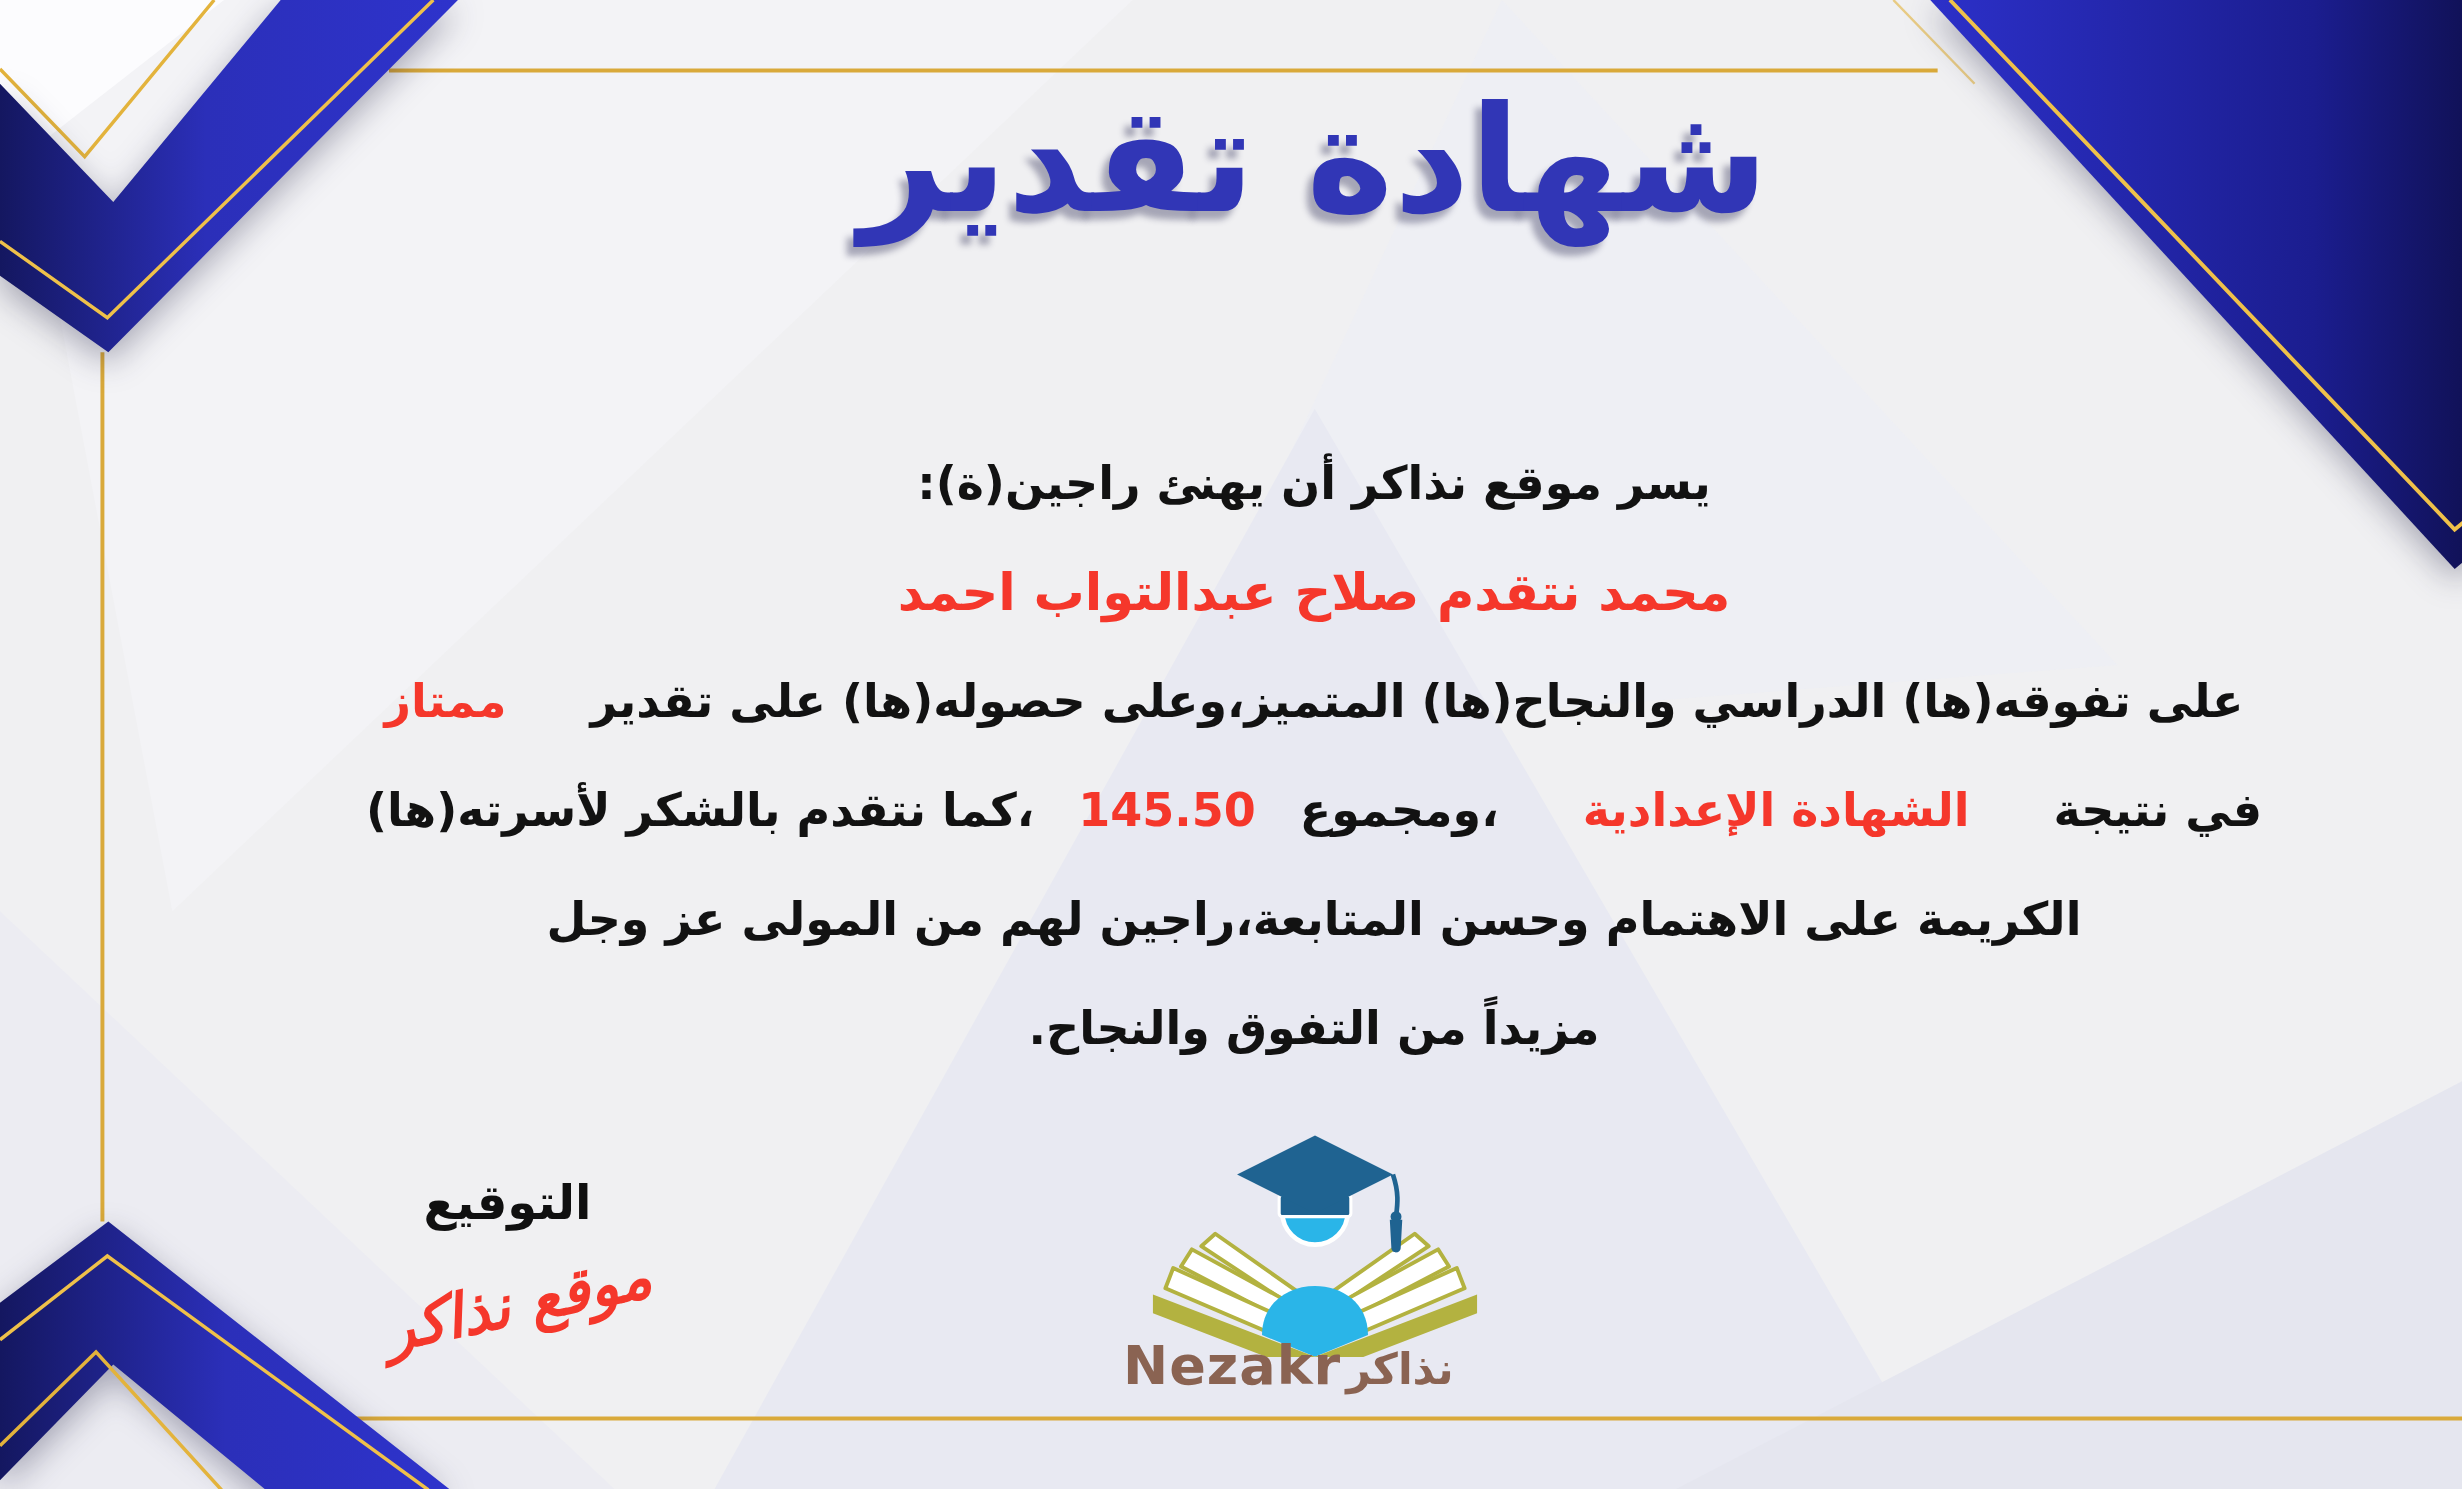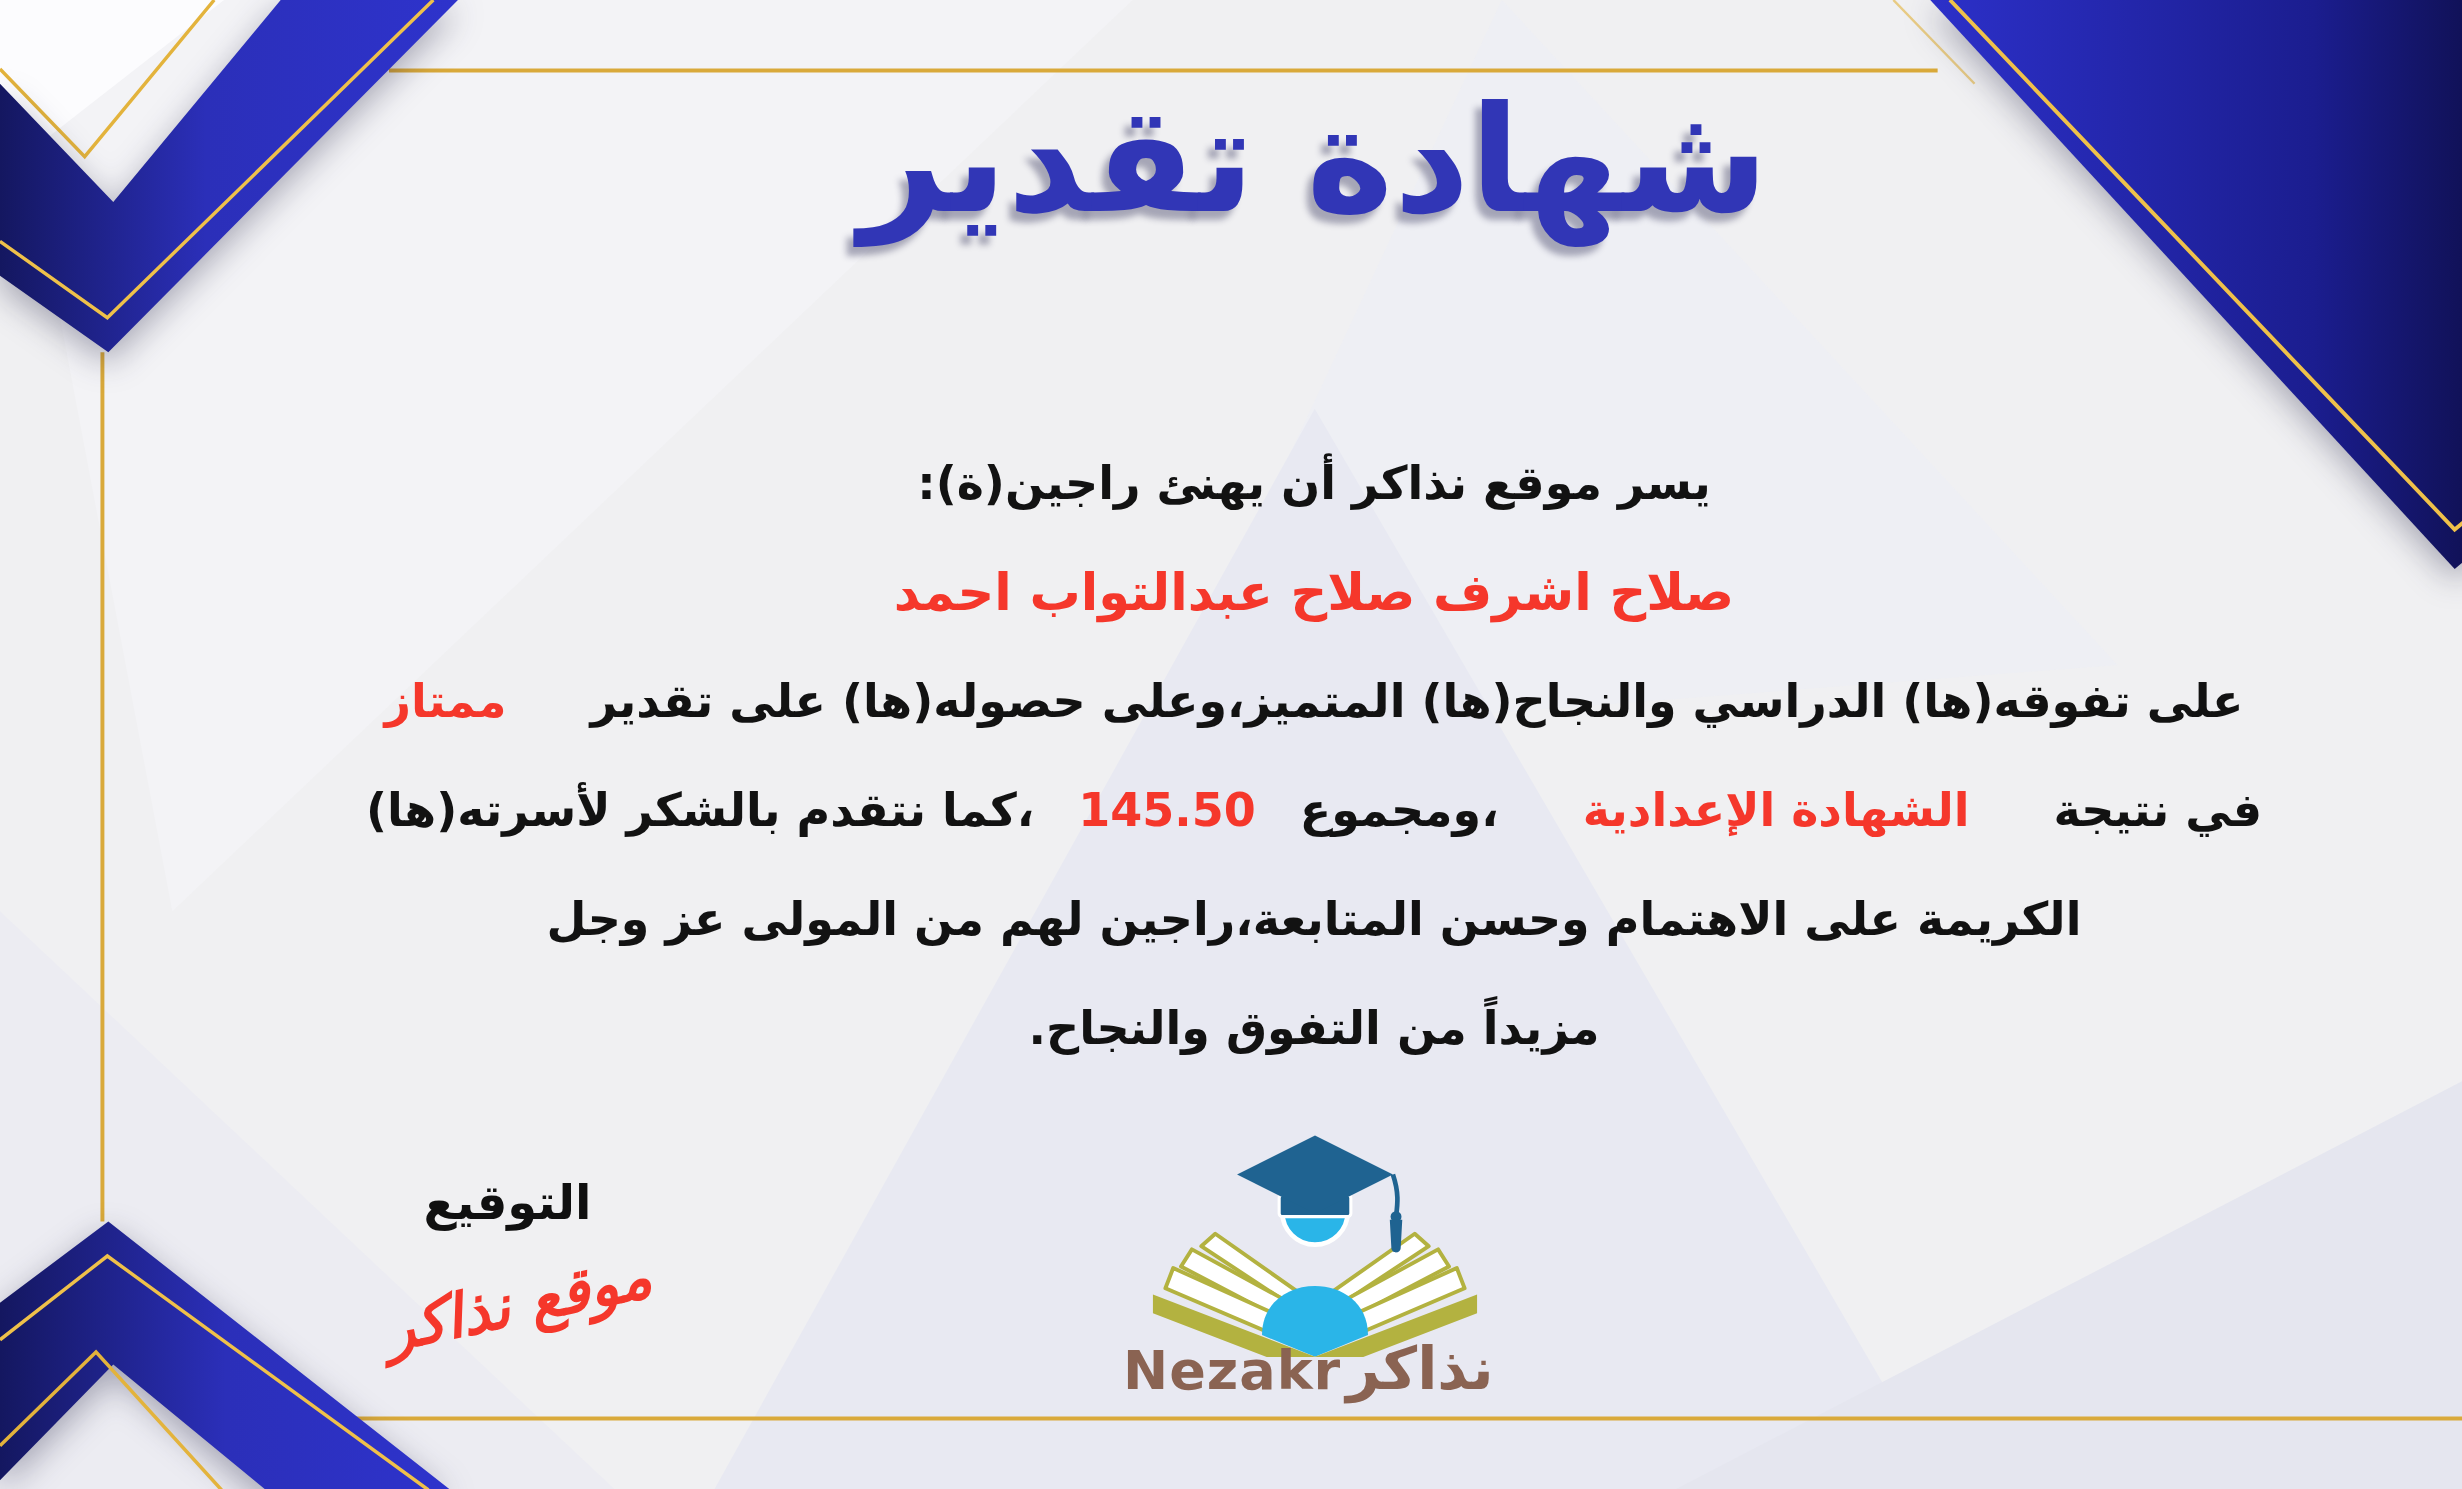--- a/index.html
+++ b/index.html
@@ -44,21 +44,21 @@
   }
 
   
   .logo{position:absolute;left:1123px;top:1123px;width:384px;text-align:center;}
   .logo svg{width:374px;height:234px;display:block;margin:0 auto;}
   .logo-text{
     display:flex;justify-content:flex-start;align-items:baseline;gap:4.9px;
     direction:ltr;color:#8a6352;font-weight:bold;margin-top:-22.7px;
   }
   .logo-latin{font-size:54px;letter-spacing:1px;}
-  .logo-arabic{font-size:59px;}
+  .logo-arabic{font-size:43px;}
 </style>
 </head>
 <body>
 
 <div class="canvas">
 
   <svg class="deco" viewBox="0 0 5337 3025" preserveAspectRatio="none">
     <defs>
       <linearGradient id="diamondBlue" x1="0" y1="0" x2="1" y2="0">
         <stop offset="0" stop-color="#2c30c9"></stop>
@@ -122,21 +122,21 @@
     </g>
   </svg>
 
   <div class="title">شهادة تقدير</div>
 
   <div class="bodytext">
     <div class="row">
       <span>يسر موقع نذاكر أن يهنئ راجين(ة):</span>
     </div>
     <div class="row name-row red">
-      <span>صلاح اشرف صلاح عبدالتواب احمد</span>
+      <span>محمد نتقدم صلاح عبدالتواب احمد</span>
     </div>
     <div class="row">
       <span>على تفوقه(ها) الدراسي والنجاح(ها) المتميز،وعلى حصوله(ها) على تقدير</span><span class="red m-r-xl">ممتاز</span>
     </div>
     <div class="row">
       <span>في نتيجة</span><span class="red m-r-xl">الشهادة الإعدادية</span><span class="m-r-xl">،ومجموع</span><span class="red m-r-md">145.50</span><span class="m-r-md">،كما نتقدم بالشكر لأسرته(ها)</span>
     </div>
     <div class="row">
       <span>الكريمة على الاهتمام وحسن المتابعة،راجين لهم من المولى عز وجل</span>
     </div>

